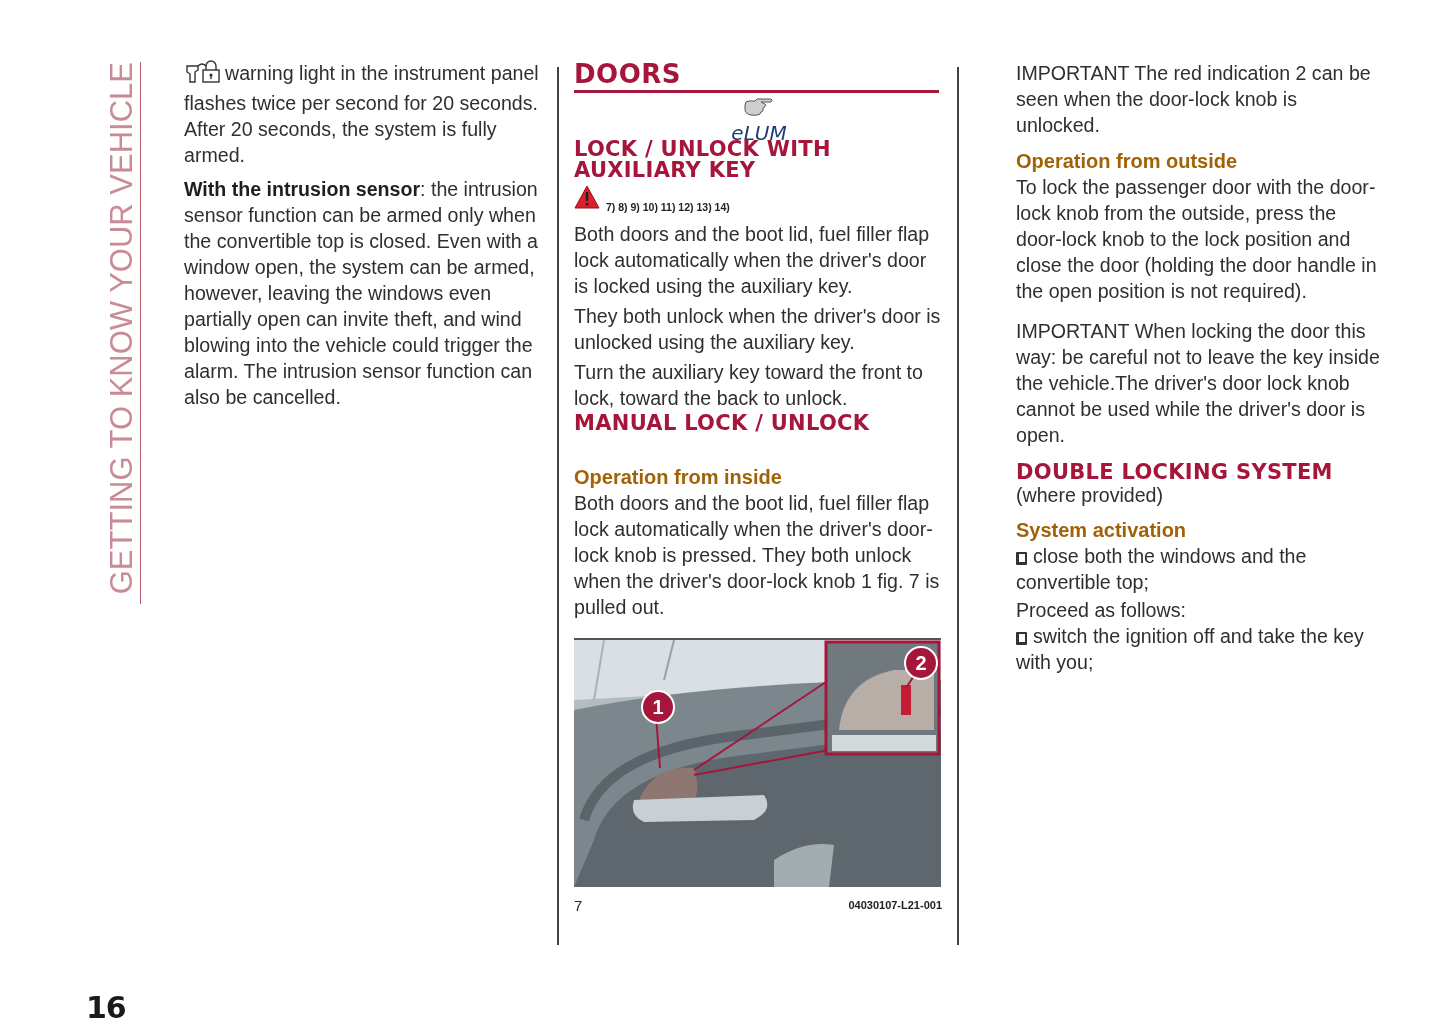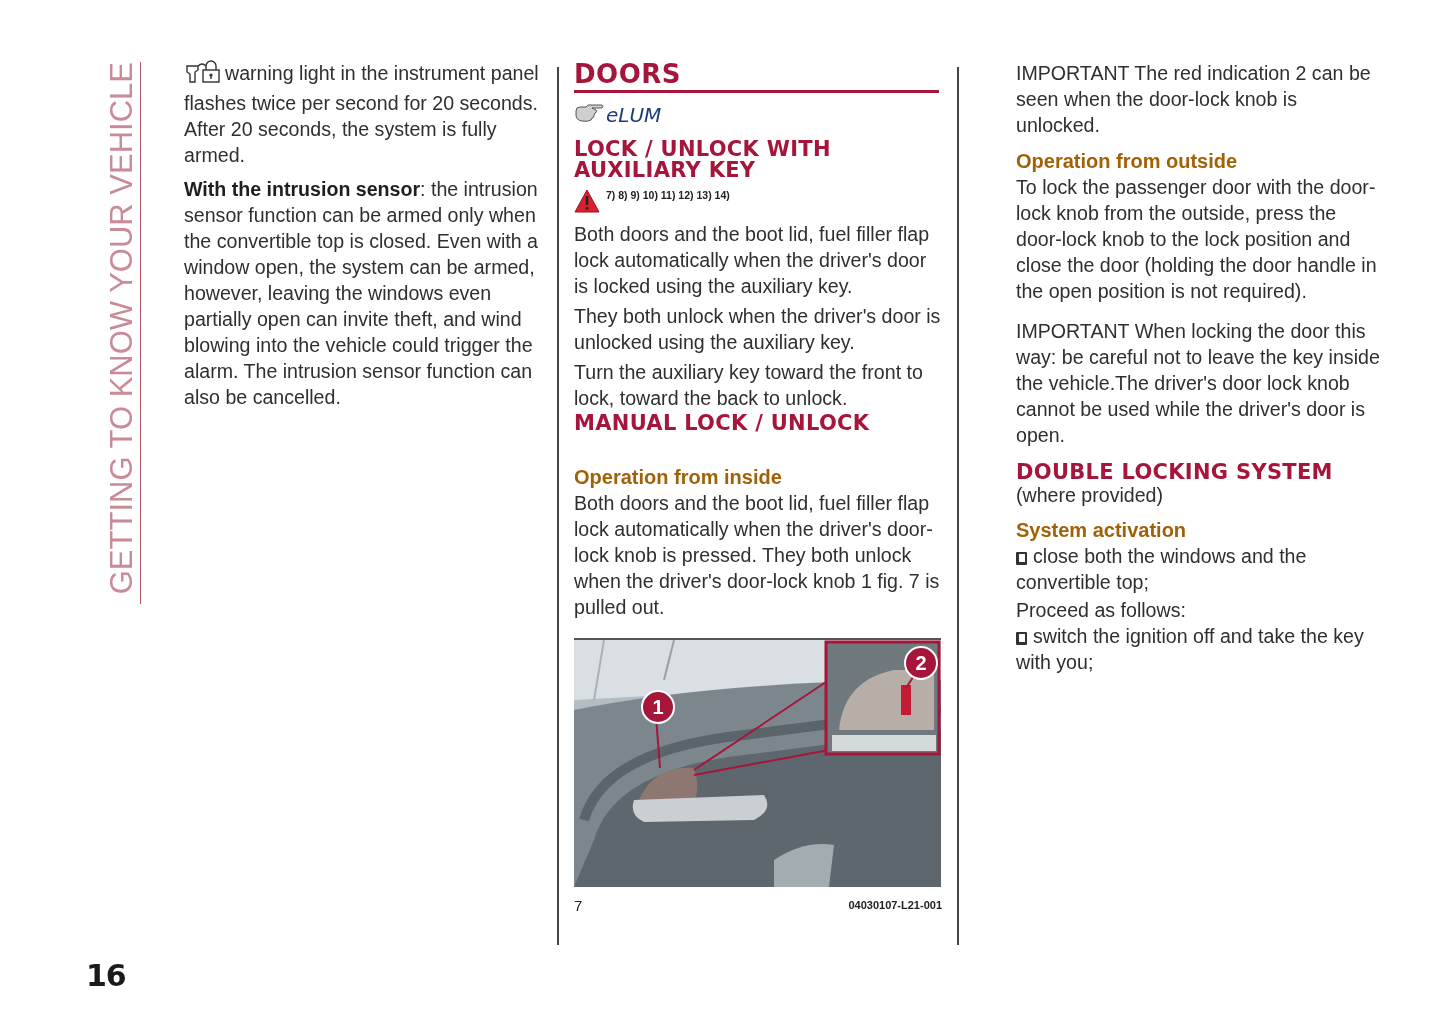--- a/index.html
+++ b/index.html
@@ -11,21 +11,21 @@
     position: absolute; left: 100px; top: 62px; width: 40px; height: 542px;
     border-right: 1.5px solid #b35968;
   }
   .side-tab-text {
     position: absolute; left: 0; top: 0; width: 542px; height: 40px;
     transform-origin: 0 0; transform: translate(2px, 542px) rotate(-90deg);
     font-size: 31px; color: #c98b95; letter-spacing: 0px; line-height: 40px;
     white-space: nowrap; text-align: right; font-weight: normal;
   }
   .page-num {
-    position: absolute; left: 86px; top: 958px; font-size: 30px; font-weight: bold;
+    position: absolute; left: 86px; top: 990px; font-size: 30px; font-weight: bold;
     color: #1a1a1a; font-family: "DejaVu Sans", sans-serif; letter-spacing: -1px;
   }
   .col { position: absolute; top: 60px; }
   .col1 { left: 184px; width: 368px; }
   .col2 { left: 574px; width: 368px; }
   .col3 { left: 1016px; width: 368px; }
   .vline { position: absolute; top: 67px; width: 1.5px; height: 878px; background: #444; }
   .v1 { left: 557px; }
   .v2 { left: 957px; }
   p { margin: 0; font-size: 19.6px; line-height: 26px; color: #2f2f2f; }
@@ -33,23 +33,23 @@
   .h1 {
     font-family: "DejaVu Sans", sans-serif; font-weight: bold; color: #a6163b;
     font-size: 26px; line-height: 28px; letter-spacing: 0.5px; margin: 0;
   }
   .h1-rule { height: 3px; background: #a6163b; margin-top: 2px; width: 365px; }
   .h2 {
     font-family: "DejaVu Sans", sans-serif; font-weight: bold; color: #a6163b;
     font-size: 21px; line-height: 21px; letter-spacing: 0.3px; margin: 0;
   }
   .h3 { font-weight: bold; color: #a16207; font-size: 20px; line-height: 26px; margin: 0; }
-  .elum { display: flex; align-items: flex-end; height: 30px; margin-top: 4px; }
+  .elum { display: flex; align-items: center; height: 30px; margin-top: 4px; flex-direction: column; }
   .elum-text { font-size: 20px; color: #1c3d78; font-style: italic; font-family: "DejaVu Sans", sans-serif; margin-left: 2px; }
-  .warn-row { display: flex; align-items: flex-start; margin-top: 8px; height: 24px; }
+  .warn-row { display: flex; align-items: flex-end; margin-top: 8px; height: 24px; }
   .warn-refs { font-size: 10.5px; font-weight: bold; color: #222; margin-left: 6px; }
   .inline-icon { display: inline-block; vertical-align: -4px; margin-right: 3px; }
   .figure {
     position: relative; width: 367px; height: 247px; margin-top: 18px; overflow: hidden;
     background: linear-gradient(170deg, #cfd6da 0%, #aeb8be 25%, #7f8b92 45%, #5f6a70 70%, #4f585e 100%);
     border-top: 2px solid #555;
   }
   .fig-caption { display: flex; justify-content: space-between; margin-top: 10px; font-size: 14px; }
   .fig-num { font-size: 15px; color: #222; }
   .fig-code { font-size: 11px; font-weight: bold; color: #222; margin-top: 2px; }

